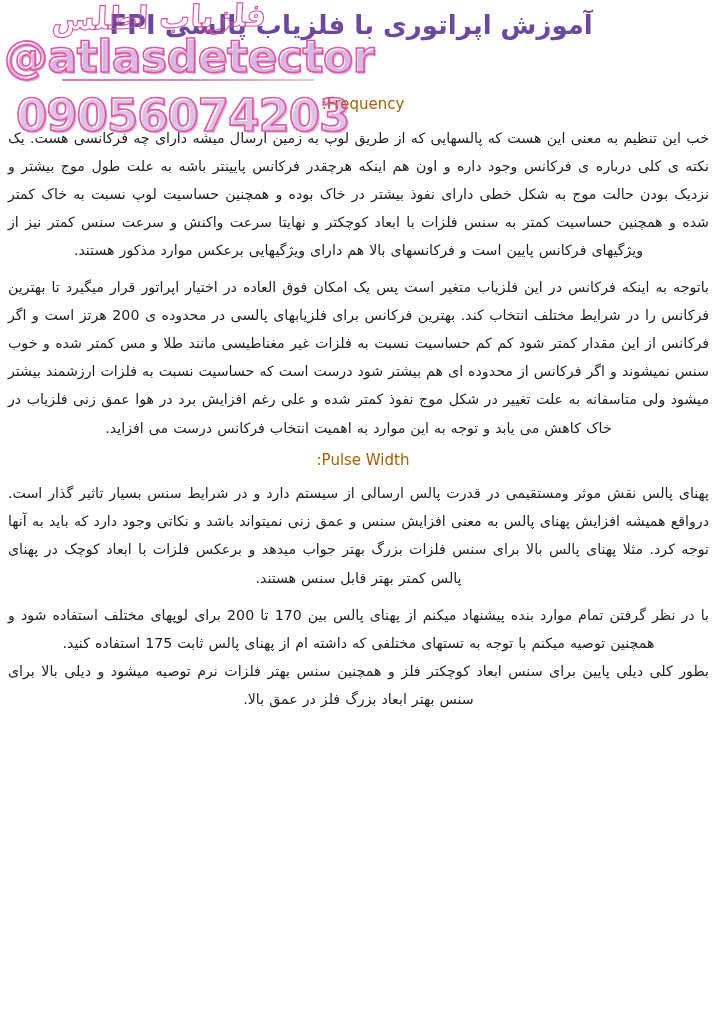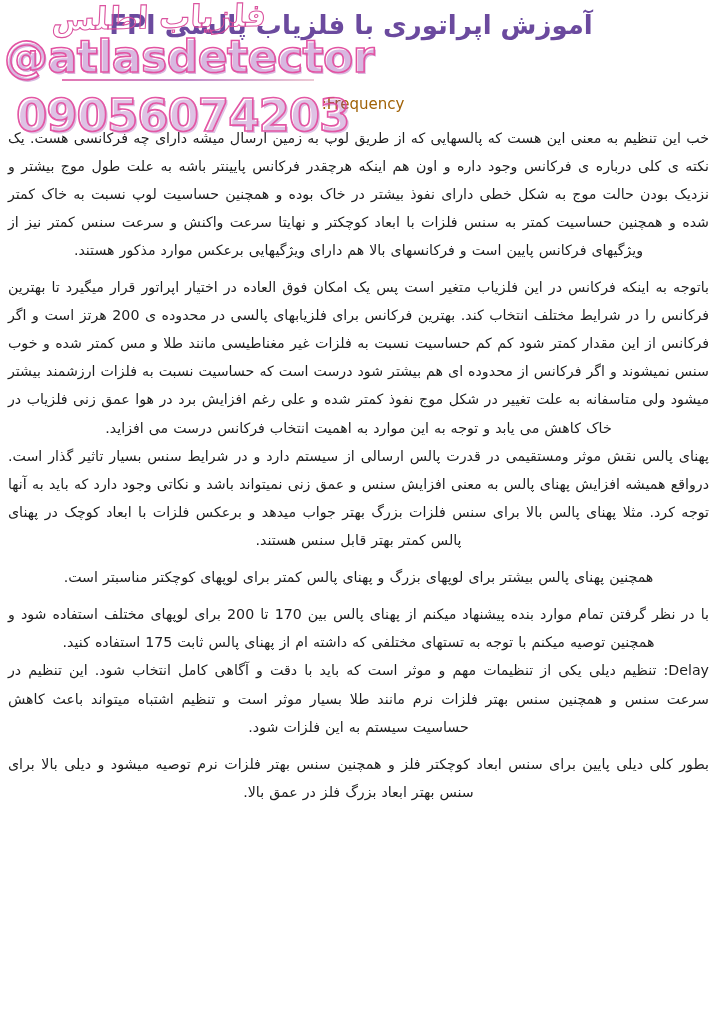--- a/index.html
+++ b/index.html
@@ -157,25 +157,24 @@
 
   <div class="content">
 
     <div>
       <div class="section-head">:Frequency</div>
       <p class="para">خب این تنظیم به معنی این هست که پالسهایی که از طریق لوپ به زمین ارسال میشه دارای چه فرکانسی هست. یک نکته ی کلی درباره ی فرکانس وجود داره و اون هم اینکه هرچقدر فرکانس پایینتر باشه به علت طول موج بیشتر و نزدیک بودن حالت موج به شکل خطی دارای نفوذ بیشتر در خاک بوده و همچنین حساسیت لوپ نسبت به خاک کمتر شده و همچنین حساسیت کمتر به سنس فلزات با ابعاد کوچکتر و نهایتا سرعت واکنش و سرعت سنس کمتر نیز از ویژگیهای فرکانس پایین است و فرکانسهای بالا هم دارای ویژگیهایی برعکس موارد مذکور هستند.</p>
       <p class="para">باتوجه به اینکه فرکانس در این فلزیاب متغیر است پس یک امکان فوق العاده در اختیار اپراتور قرار میگیرد تا بهترین فرکانس را در شرایط مختلف انتخاب کند. بهترین فرکانس برای فلزیابهای پالسی در محدوده ی 200 هرتز است و اگر فرکانس از این مقدار کمتر شود کم کم حساسیت نسبت به فلزات غیر مغناطیسی مانند طلا و مس کمتر شده و خوب سنس نمیشوند و اگر فرکانس از محدوده ای هم بیشتر شود درست است که حساسیت نسبت به فلزات ارزشمند بیشتر میشود ولی متاسفانه به علت تغییر در شکل موج نفوذ کمتر شده و علی رغم افزایش برد در هوا عمق زنی فلزیاب در خاک کاهش می یابد و توجه به این موارد به اهمیت انتخاب فرکانس درست می افزاید.</p>
     </div>
 
     <div>
+      <div class="section-head tight-top">:Pulse Width</div>
       <p class="para">پهنای پالس نقش موثر ومستقیمی در قدرت پالس ارسالی از سیستم دارد و در شرایط سنس بسیار تاثیر گذار است. درواقع همیشه افزایش پهنای پالس به معنی افزایش سنس و عمق زنی نمیتواند باشد و نکاتی وجود دارد که باید به آنها توجه کرد. مثلا پهنای پالس بالا برای سنس فلزات بزرگ بهتر جواب میدهد و برعکس فلزات با ابعاد کوچک در پهنای پالس کمتر بهتر قابل سنس هستند.</p>
-      <p class="para">همچنین پهنای پالس بیشتر برای لوپهای بزرگ و پهنای پالس کمتر برای لوپهای کوچکتر مناسبتر است.</p>
       <p class="para">با در نظر گرفتن تمام موارد بنده پیشنهاد میکنم از پهنای پالس بین 170 تا 200 برای لوپهای مختلف استفاده شود و همچنین توصیه میکنم با توجه به تستهای مختلفی که داشته ام از پهنای پالس ثابت 175 استفاده کنید.</p>
     </div>
 
     <div>
-      <p class="para">Delay: تنظیم دیلی یکی از تنظیمات مهم و موثر است که باید با دقت و آگاهی کامل انتخاب شود. این تنظیم در سرعت سنس و همچنین سنس بهتر فلزات نرم مانند طلا بسیار موثر است و تنظیم اشتباه میتواند باعث کاهش حساسیت سیستم به این فلزات شود.</p>
       <p class="para">بطور کلی دیلی پایین برای سنس ابعاد کوچکتر فلز و همچنین سنس بهتر فلزات نرم توصیه میشود و دیلی بالا برای سنس بهتر ابعاد بزرگ فلز در عمق بالا.</p>
 
     </div>
 
   </div>
 </div>
 
 </body></html>

